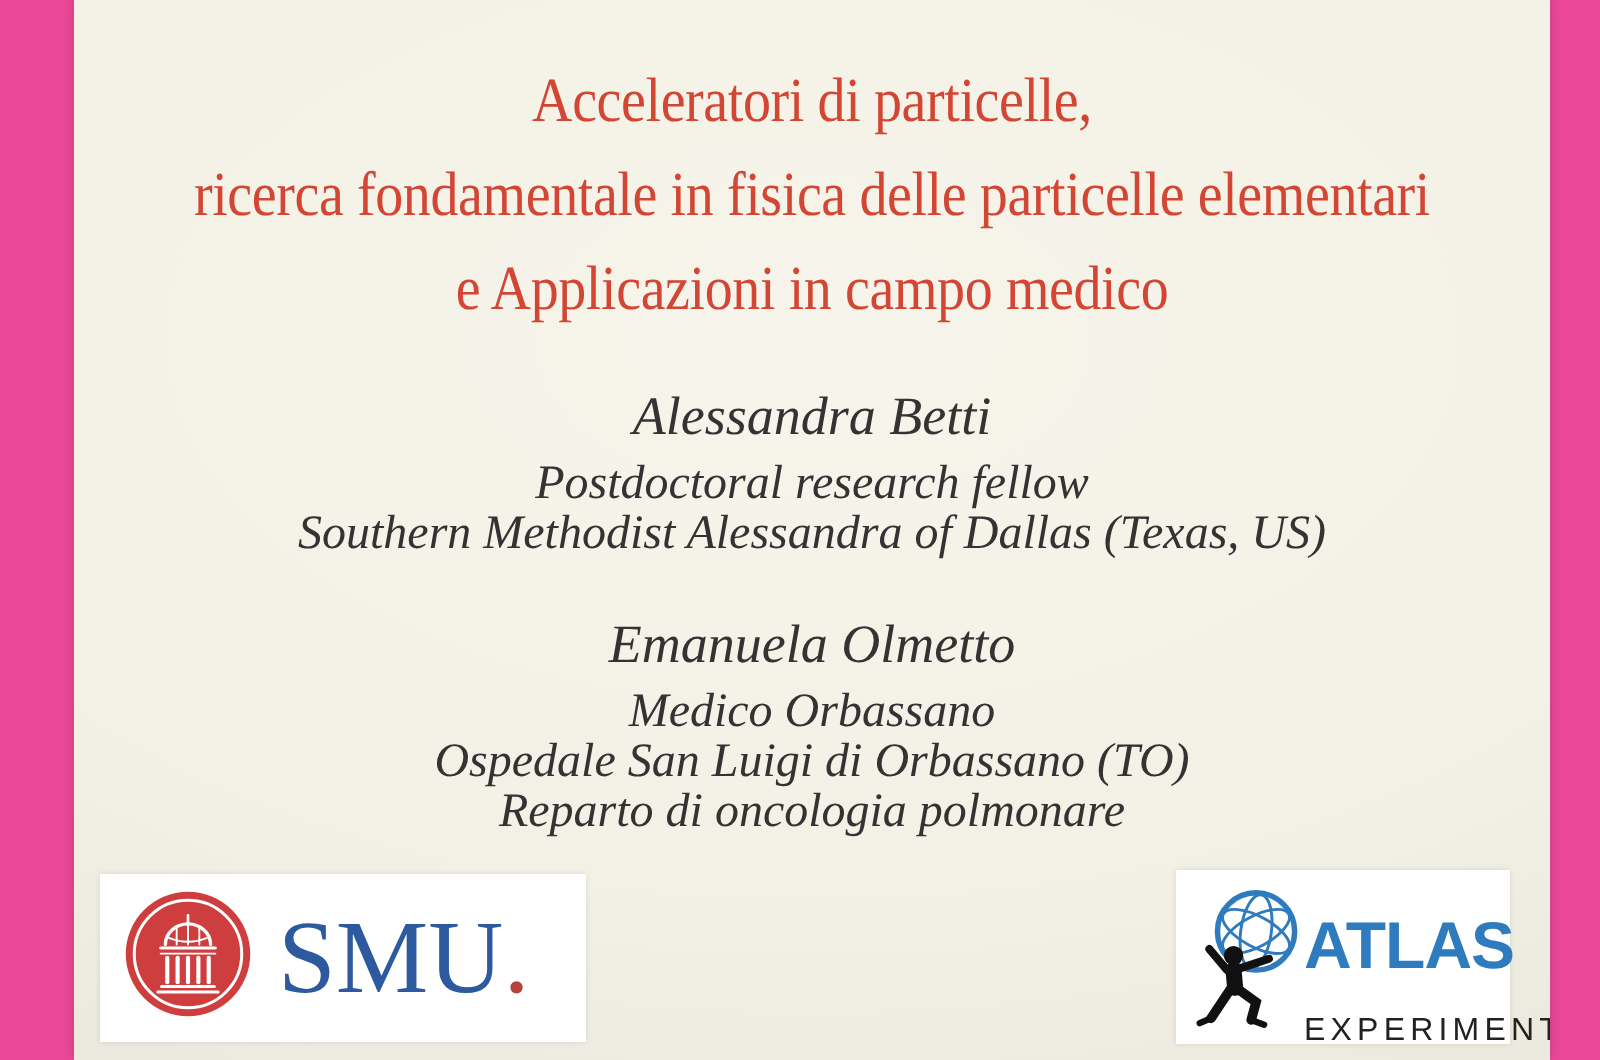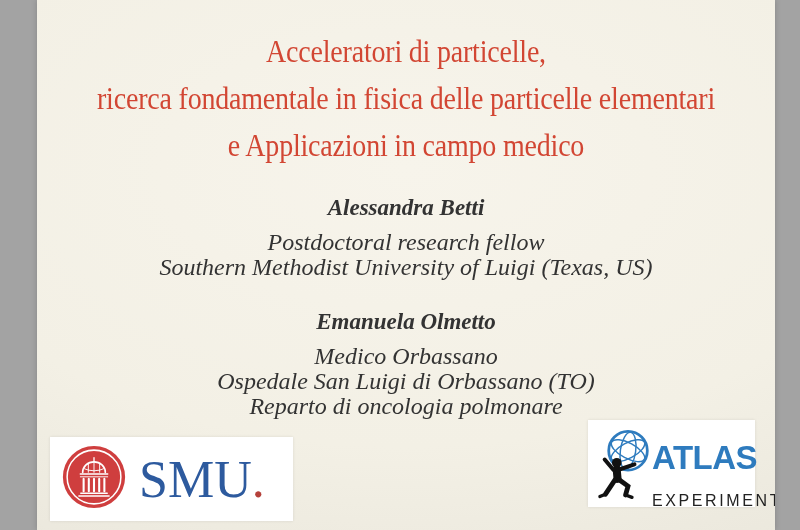--- a/index.html
+++ b/index.html
@@ -5,21 +5,21 @@
   * { margin: 0; padding: 0; box-sizing: border-box; }
   html, body {
     width: 800px; height: 530px;
     background: #ffffff;
     overflow: hidden;
     font-family: "Liberation Serif", serif;
   }
   .stage {
     position: relative;
     width: 800px; height: 530px;
-    background: #a3a3a3;
+    background: #ec4899;
   }
   .slide {
     position: absolute;
     left: 37px; top: 0;
     width: 738px; height: 530px;
     background: radial-gradient(120% 95% at 50% 32%, #f7f4eb 0%, #f3f0e5 55%, #e7e4d9 100%);
     box-shadow: 0 0 6px rgba(0,0,0,0.18);
     overflow: hidden;
   }
   .title {
@@ -37,24 +37,24 @@
   .speaker {
     position: absolute;
     left: 0; right: 0;
     text-align: center;
     font-style: italic;
     color: #333333;
   }
   .speaker.first  { top: 192px; }
   .speaker.second { top: 306px; }
   .speaker-name {
-    font-size: 23px;
+    font-size: 27px;
     line-height: 32px;
     margin-bottom: 6px;
-    font-weight: 700;
+    font-weight: 400;
   }
   .speaker-line {
     font-size: 24px;
     line-height: 25px;
   }
   
   .smu-logo {
     position: absolute;
     left: 13px; top: 437px;
     width: 243px; height: 84px;
@@ -70,21 +70,21 @@
     line-height: 1;
     color: #2d5a9e;
     margin-left: 12px;
     margin-top: 2px;
     white-space: nowrap;
   }
   .smu-period { color: #b5413b; }
   
   .atlas-logo {
     position: absolute;
-    left: 551px; top: 420px;
+    left: 551px; top: 435px;
     width: 167px; height: 87px;
     background: #ffffff;
     box-shadow: 0 0 3px rgba(0,0,0,0.10);
     display: flex;
     align-items: flex-start;
   }
   .atlas-figure { margin: 9px 0 0 6px; flex: 0 0 auto; }
   .atlas-text { margin-top: 23px; margin-left: -2px; }
   .atlas-word {
     font-family: "Liberation Sans", sans-serif;
@@ -111,21 +111,21 @@
 
     <div class="title">
       <div>Acceleratori di particelle,</div>
       <div>ricerca fondamentale in fisica delle particelle elementari</div>
       <div>e Applicazioni in campo medico</div>
     </div>
 
     <div class="speaker first">
       <div class="speaker-name">Alessandra Betti</div>
       <div class="speaker-line">Postdoctoral research fellow</div>
-      <div class="speaker-line">Southern Methodist University of Luigi (Texas, US)</div>
+      <div class="speaker-line">Southern Methodist Alessandra of Dallas (Texas, US)</div>
     </div>
 
     <div class="speaker second">
       <div class="speaker-name">Emanuela Olmetto</div>
       <div class="speaker-line">Medico Orbassano</div>
       <div class="speaker-line">Ospedale San Luigi di Orbassano (TO)</div>
       <div class="speaker-line">Reparto di oncologia polmonare</div>
     </div>
 
     <div class="smu-logo">

